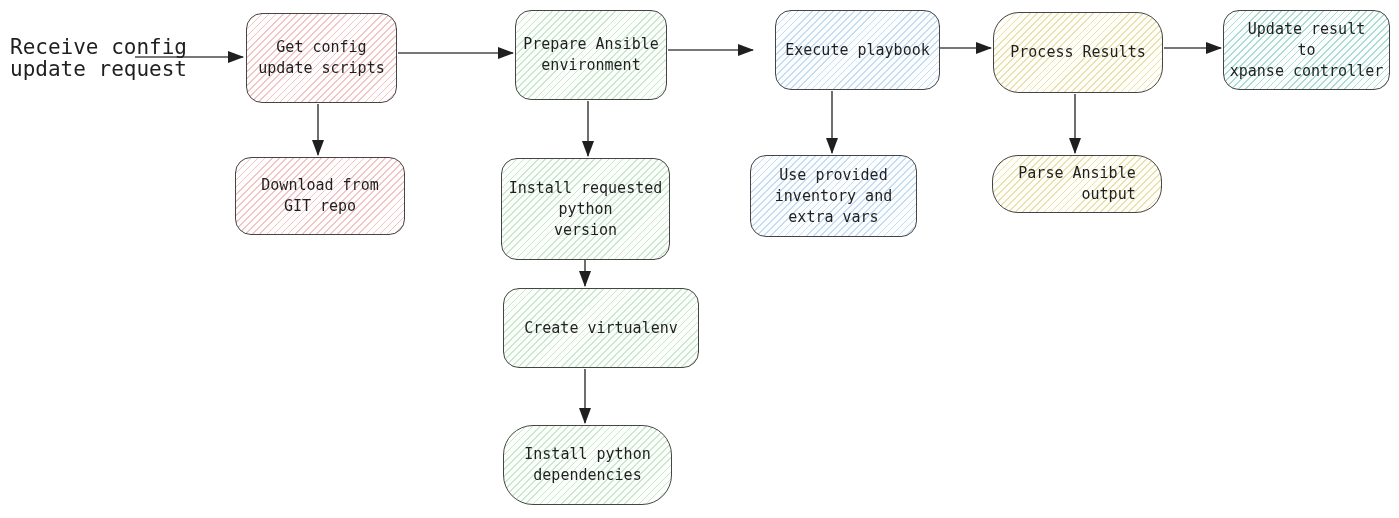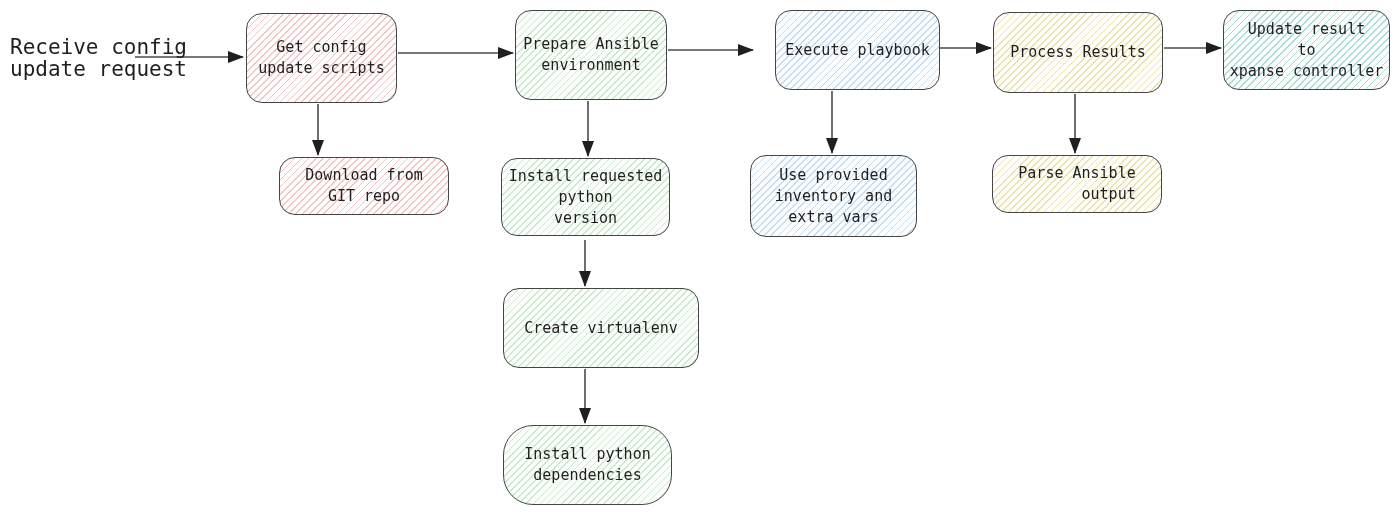--- a/index.html
+++ b/index.html
@@ -27,31 +27,31 @@
     z-index:2;
   }
   .start-label{
     position:absolute;left:10px;top:36px;
     font-size:21px;line-height:22px;
     white-space:pre-line;color:#1f1f1f;z-index:2;
   }
   .hatch-pink  {background:repeating-linear-gradient(135deg,#f0c6c2 0,#f0c6c2 1.2px,#fffdfd 1.2px,#fffdfd 5px);}
   .hatch-green {background:repeating-linear-gradient(135deg,#cbe7ce 0,#cbe7ce 1.2px,#fcfefc 1.2px,#fcfefc 5px);}
   .hatch-blue  {background:repeating-linear-gradient(135deg,#c6dcf1 0,#c6dcf1 1.2px,#fcfdff 1.2px,#fcfdff 5px);}
-  .hatch-yellow{background:repeating-linear-gradient(135deg,#eae1b2 0,#eae1b2 1.2px,#fffef9 1.2px,#fffef9 5px);}
+  .hatch-yellow{background:repeating-linear-gradient(135deg,#eae1b2 0,#eae1b2 1.2px,#fffef9 1.2px,#fffef9 5px);border-radius:26px;}
   .hatch-teal  {background:repeating-linear-gradient(135deg,#abdcd4 0,#abdcd4 1.2px,#fbfefd 1.2px,#fbfefd 5px);}
 
   
   #n-get-config      {left:246px; top:13px;  width:151px; height:90px;}
   #n-prepare         {left:515px; top:10px;  width:152px; height:90px;}
   #n-execute         {left:755px; top:10px;  width:165px; height:80px;margin-left:20px;}
   #n-process         {left:993px; top:12px;  width:170px; height:81px;}
   #n-update-result   {left:1223px;top:10px;  width:167px; height:80px;}
-  #n-download        {left:235px; top:157px; width:170px; height:58px;margin-left:44px;}
-  #n-install-req     {left:501px; top:158px; width:169px; height:78px;}
+  #n-download        {left:235px; top:157px; width:170px; height:78px;}
+  #n-install-req     {left:501px; top:158px; width:169px; height:102px;}
   #n-use-provided    {left:750px; top:155px; width:167px; height:82px;}
   #n-parse           {left:992px; top:155px; width:170px; height:58px;text-align:right;}
   #n-create-venv     {left:503px; top:288px; width:196px; height:80px;}
   #n-install-deps    {left:503px; top:425px; width:169px; height:80px;border-radius:30px;}
 </style>
 </head>
 <body>
 
 <div class="canvas">
 

